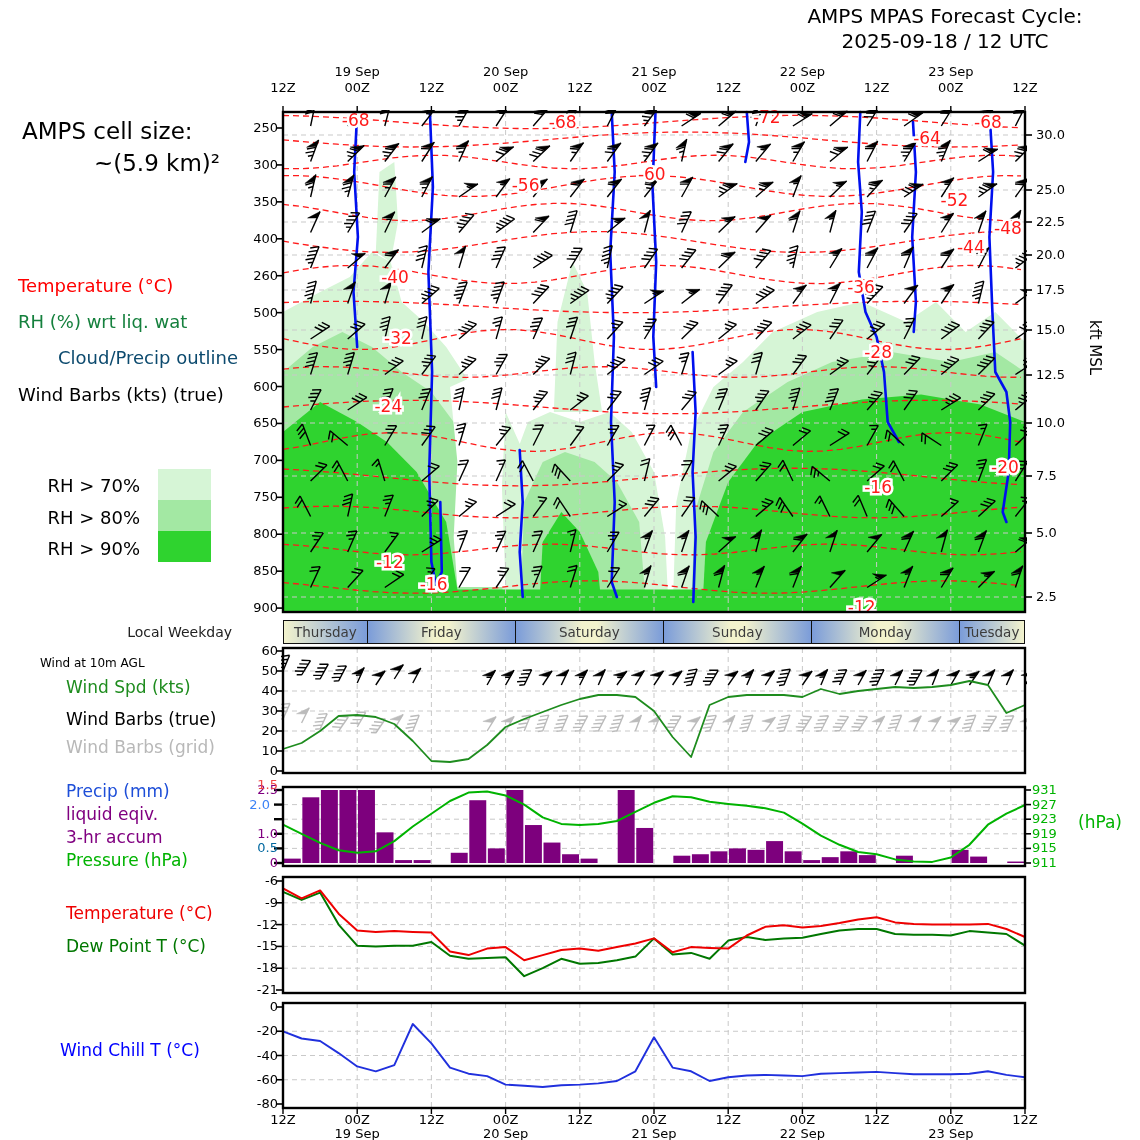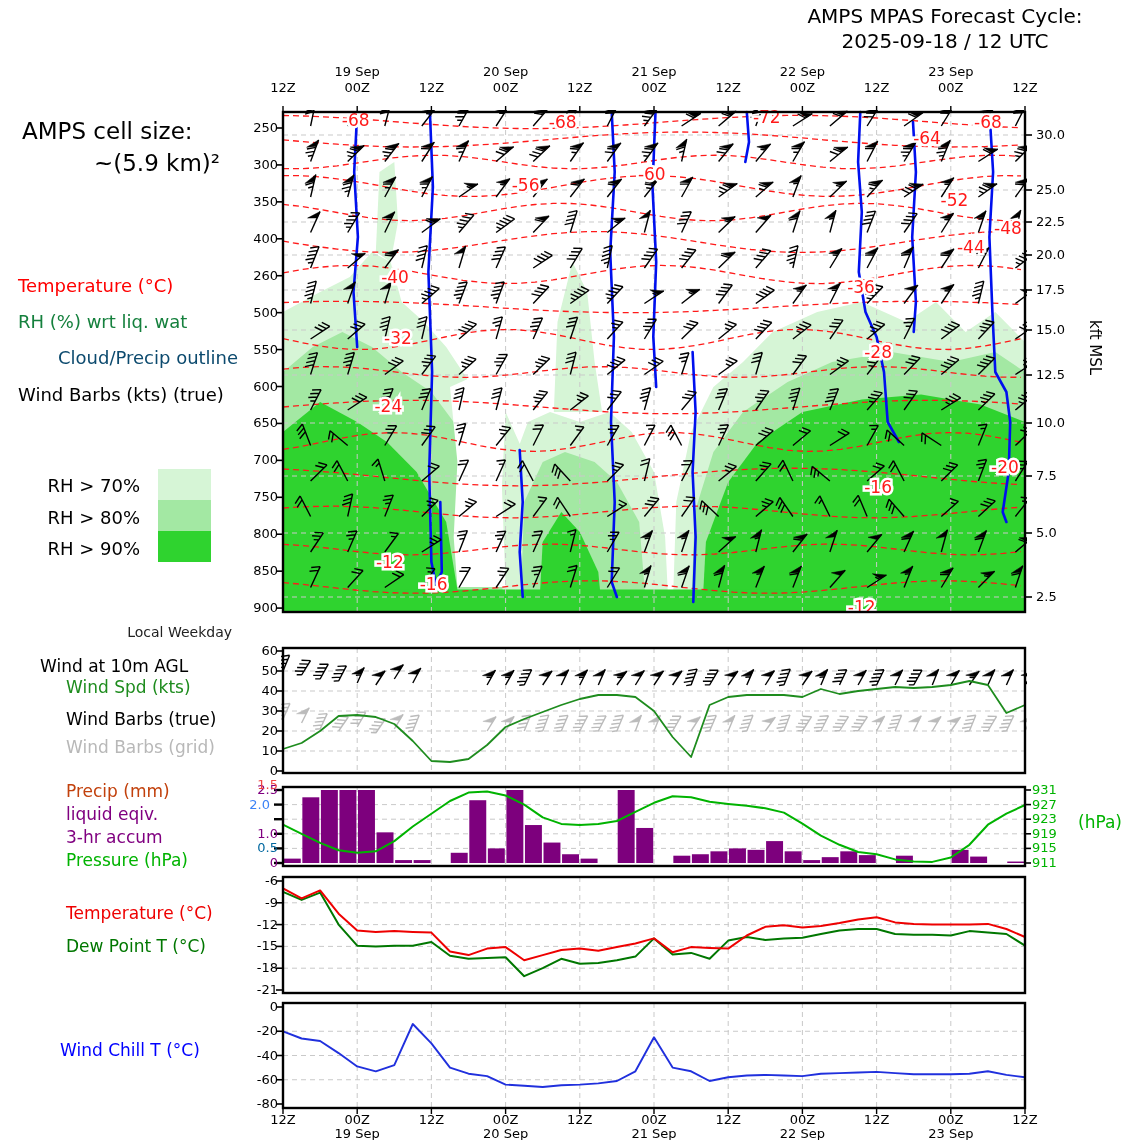--- a/index.html
+++ b/index.html
@@ -4,21 +4,21 @@
 <style>
   html,body{margin:0;padding:0;background:#fff;}
   #page{position:relative;width:1140px;height:1140px;background:#fff;
         font-family:"DejaVu Sans","Liberation Sans",sans-serif;color:#000;overflow:hidden;}
   .abs{position:absolute;white-space:nowrap;}
   .t-title{font-size:20px;}
   .t-sub{font-size:16px;}
   .t-big{font-size:23px;}
   .t-leg{font-size:18px;}
   .t-tick{font-size:13px;}
-  .t-small{font-size:17px;}
+  .t-small{font-size:12px;}
   .t-plleg{font-size:17px;}
   .r{text-align:right;}
   .c{text-align:center;transform:translateX(-50%);}
   svg{position:absolute;display:block;}
   .dayseg{position:absolute;top:0;height:100%;border-left:1.5px solid #111;box-sizing:border-box;}
   .daylab{position:absolute;top:3px;font-size:13.5px;color:#3c3c3c;transform:translateX(-50%);white-space:nowrap;}
 </style>
 </head>
 <body>
 
@@ -36,27 +36,47 @@
   <div class="abs t-leg" style="left:18px;top:384px;color:#000;">Wind Barbs (kts) (true)</div>
 
   <div class="abs t-leg r" style="left:20px;top:475px;width:120px;">RH &gt; 70%</div>
   <div class="abs t-leg r" style="left:20px;top:507px;width:120px;">RH &gt; 80%</div>
   <div class="abs t-leg r" style="left:20px;top:538px;width:120px;">RH &gt; 90%</div>
   <div class="abs" id="rh-swatch-70" style="left: 158px; top: 469px; width: 53px; height: 31px; background: rgb(214, 245, 214);"></div>
   <div class="abs" id="rh-swatch-80" style="left: 158px; top: 500px; width: 53px; height: 31px; background: rgb(163, 232, 163);"></div>
   <div class="abs" id="rh-swatch-90" style="left: 158px; top: 531px; width: 53px; height: 31px; background: rgb(47, 211, 47);"></div>
 
   <div class="abs t-small r" style="left:30px;top:624px;width:202px;color:#222;font-size:14px;">Local Weekday</div>
+  <div class="abs" id="weekday-band" style="left:283px;top:620px;width:742px;height:24px;border:1.5px solid #111;box-sizing:border-box;">
+      <div class="dayseg" style="left: 0%; width: 11.2%; background: linear-gradient(90deg, rgb(243, 243, 205), rgb(123, 156, 217)); border-left: none;">
+        <div class="daylab" style="left: 50%;">Thursday</div>
+      </div>
+      <div class="dayseg" style="left: 11.2%; width: 20%; background: linear-gradient(90deg, rgb(123, 156, 217), rgb(243, 243, 205) 45%, rgb(243, 243, 205) 55%, rgb(123, 156, 217));">
+        <div class="daylab" style="left: 50%;">Friday</div>
+      </div>
+      <div class="dayseg" style="left: 31.2%; width: 20%; background: linear-gradient(90deg, rgb(123, 156, 217), rgb(243, 243, 205) 45%, rgb(243, 243, 205) 55%, rgb(123, 156, 217));">
+        <div class="daylab" style="left: 50%;">Saturday</div>
+      </div>
+      <div class="dayseg" style="left: 51.2%; width: 20%; background: linear-gradient(90deg, rgb(123, 156, 217), rgb(243, 243, 205) 45%, rgb(243, 243, 205) 55%, rgb(123, 156, 217));">
+        <div class="daylab" style="left: 50%;">Sunday</div>
+      </div>
+      <div class="dayseg" style="left: 71.2%; width: 20%; background: linear-gradient(90deg, rgb(123, 156, 217), rgb(243, 243, 205) 45%, rgb(243, 243, 205) 55%, rgb(123, 156, 217));">
+        <div class="daylab" style="left: 50%;">Monday</div>
+      </div>
+      <div class="dayseg" style="left: 91.2%; width: 8.8%; background: linear-gradient(90deg, rgb(123, 156, 217), rgb(243, 243, 205));">
+        <div class="daylab" style="left: 50%;">Tuesday</div>
+      </div>
+    </div>
 
   <div class="abs t-small" style="left:40px;top:656px;">Wind at 10m AGL</div>
   <div class="abs t-plleg" style="left:66px;top:677px;color:#1e8c1e;">Wind Spd (kts)</div>
   <div class="abs t-plleg" style="left:66px;top:709px;color:#000;">Wind Barbs (true)</div>
   <div class="abs t-plleg" style="left:66px;top:737px;color:#b8b8b8;">Wind Barbs (grid)</div>
 
-  <div class="abs t-plleg" style="left:66px;top:781px;color:#c2410c;">Precip (mm)</div>
+  <div class="abs t-plleg" style="left:66px;top:781px;color:#1d4ed8;">Precip (mm)</div>
   <div class="abs t-plleg" style="left:66px;top:804px;color:#800080;">liquid eqiv.</div>
   <div class="abs t-plleg" style="left:66px;top:827px;color:#800080;">3-hr accum</div>
   <div class="abs t-plleg" style="left:66px;top:850px;color:#00b300;">Pressure (hPa)</div>
   <div class="abs t-plleg" style="left:1078px;top:812px;color:#00b300;">(hPa)</div>
 
   <div class="abs t-plleg" style="left:66px;top:903px;color:#ee0000;">Temperature (°C)</div>
   <div class="abs t-plleg" style="left:66px;top:936px;color:#007700;">Dew Point T (°C)</div>
 
   <div class="abs t-plleg" style="left:60px;top:1040px;color:#0000ff;">Wind Chill T (°C)</div>
 

